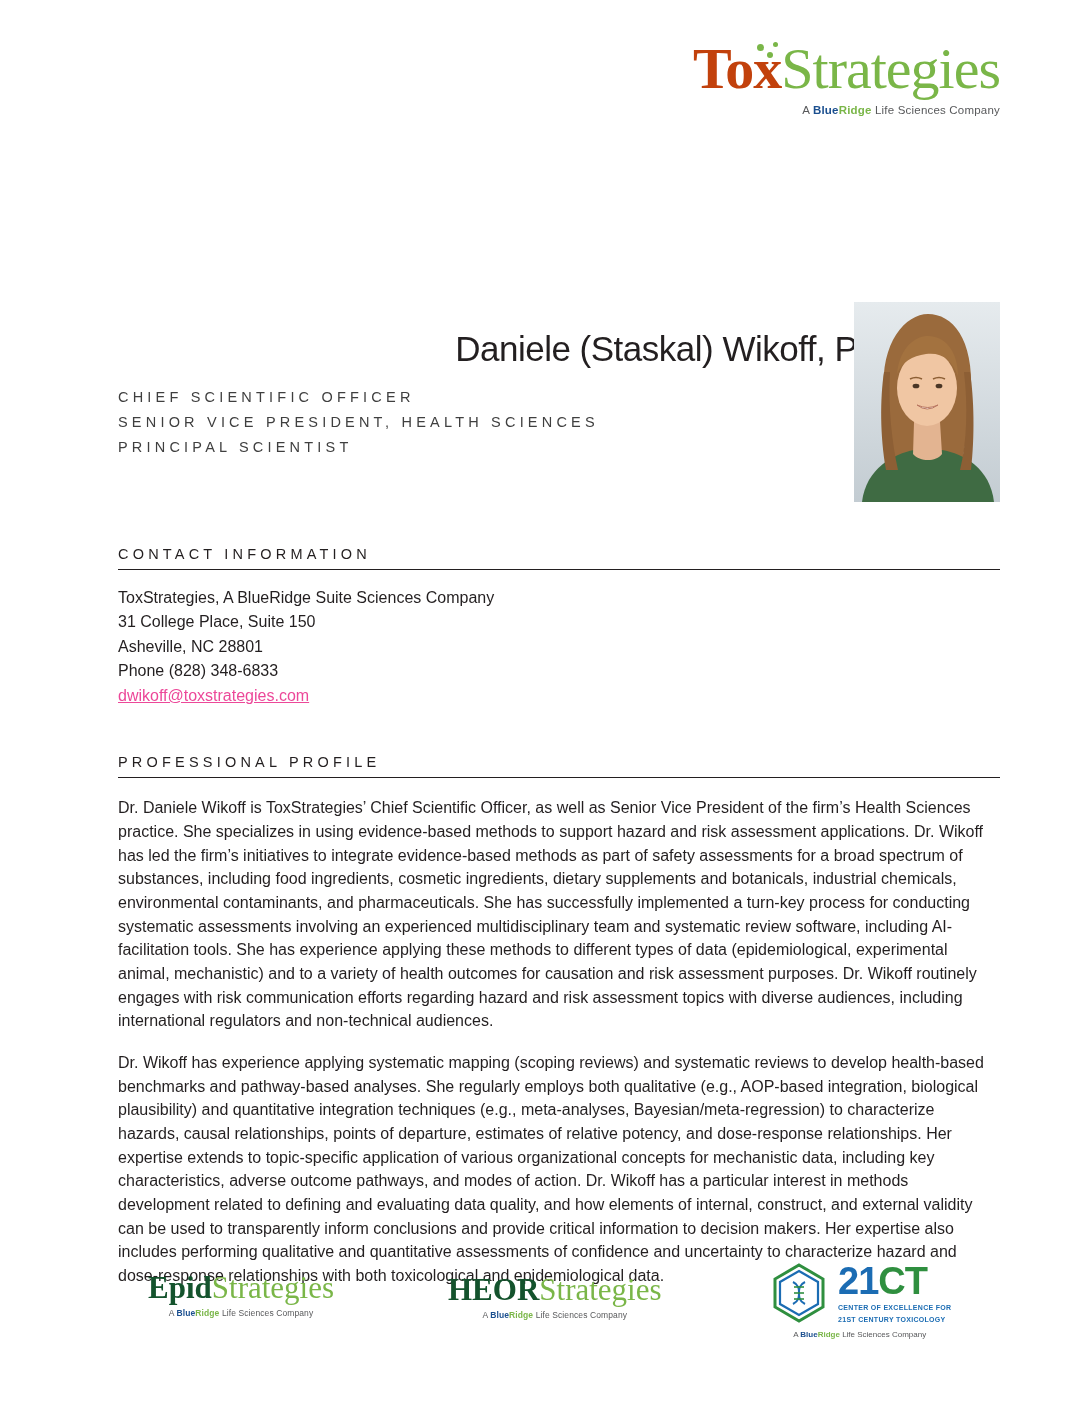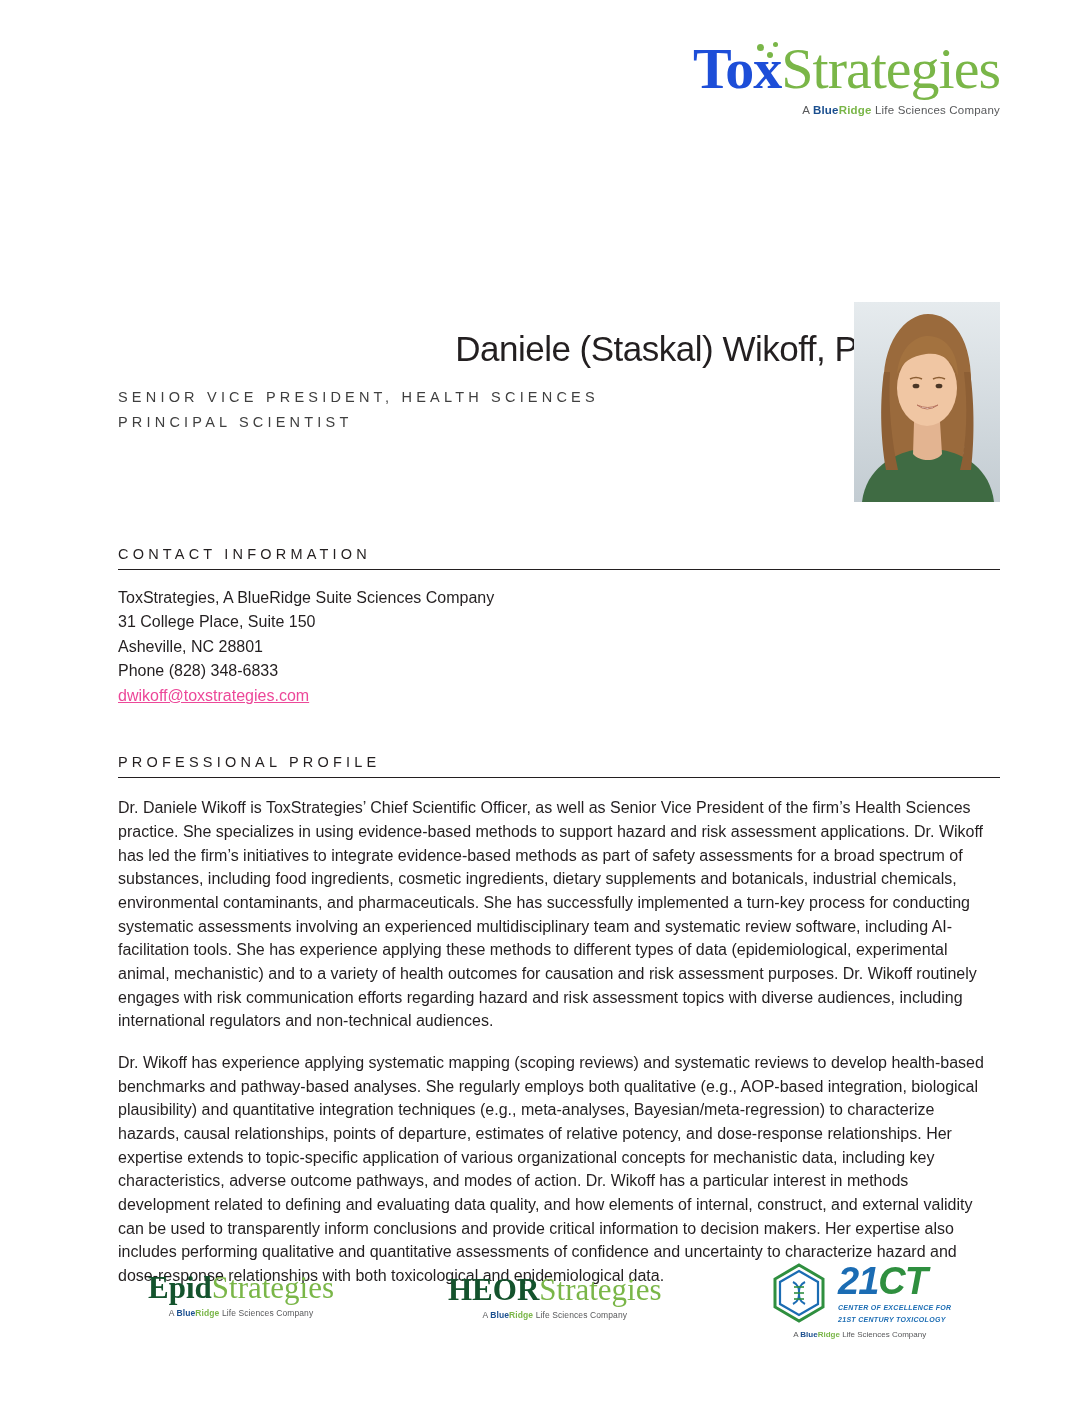--- a/index.html
+++ b/index.html
@@ -31,21 +31,21 @@
     width: 420px;
   }
   .tox-wordmark {
     font-family: "Liberation Serif", serif;
     font-size: 58px;
     line-height: 1.0;
     letter-spacing: -1px;
     white-space: nowrap;
   }
   .tox-word-1 {
-    color: #1d4ed8;
+    color: #c2410c;
     font-weight: bold;
   }
   .tox-word-2 {
     color: #7ab648;
     font-weight: normal;
   }
   .tox-dots {
     position: relative;
     display: inline-block;
     width: 0;
@@ -174,21 +174,20 @@
     letter-spacing: 0.1px;
     white-space: nowrap;
   }
   .sub-tag b { color: #1b4f8f; }
   .sub-tag .br-green { color: #7ab648; font-weight: bold; }
 
   .ct21-wrap {
     display: flex;
     align-items: flex-start;
     gap: 8px;
-    font-style: italic;
   }
   .ct21-text { text-align: left; }
   .ct21-num {
     font-family: "Liberation Sans", sans-serif;
     font-size: 38px;
     font-weight: bold;
     color: #1b6cb3;
     line-height: 1;
     letter-spacing: -1px;
     white-space: nowrap;
@@ -223,20 +222,21 @@
     </div>
     <div class="tox-tagline">
       <span>A </span><b>Blue</b><span class="br-green">Ridge</span><span> Life Sciences Company</span>
     </div>
   </div>
 
   <div class="content">
 
     <div class="name-block">
       <h1 class="person-name">Daniele (Staskal) Wikoff, Ph.D., ATS</h1>
+      <div class="person-title">CHIEF SCIENTIFIC OFFICER</div>
       <div class="person-title">SENIOR VICE PRESIDENT, HEALTH SCIENCES</div>
       <div class="person-title">PRINCIPAL SCIENTIST</div>
 
       <div class="headshot">
         <svg width="146" height="200" viewBox="0 0 146 200">
           <defs>
             <linearGradient id="bgGrad" x1="0" y1="0" x2="0" y2="1">
               <stop offset="0%" stop-color="#e6ebee"></stop>
               <stop offset="100%" stop-color="#c3ccd2"></stop>
             </linearGradient>

